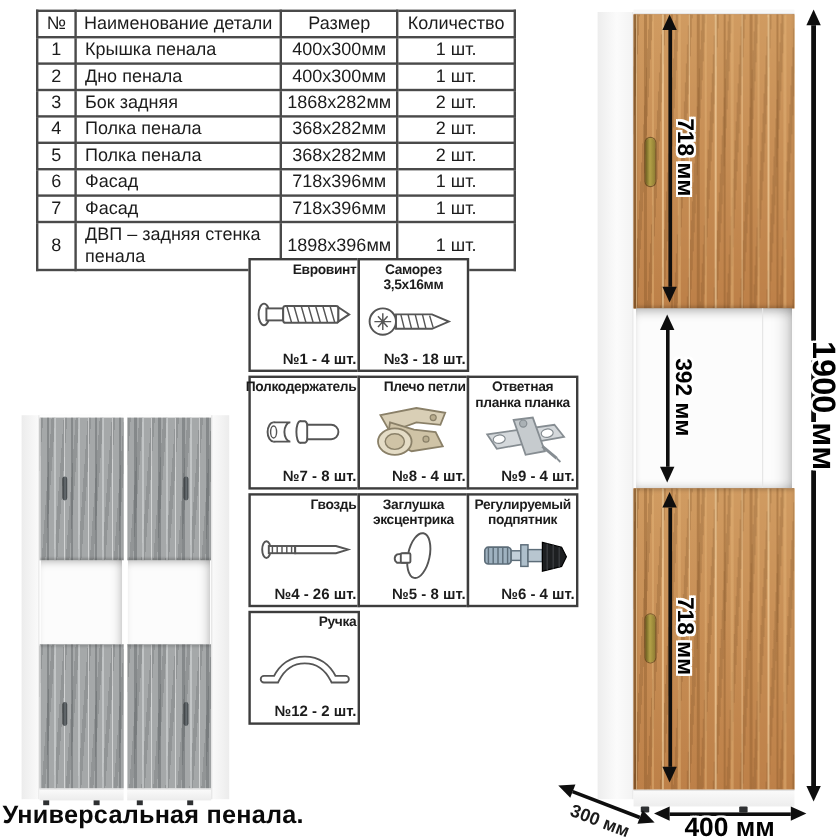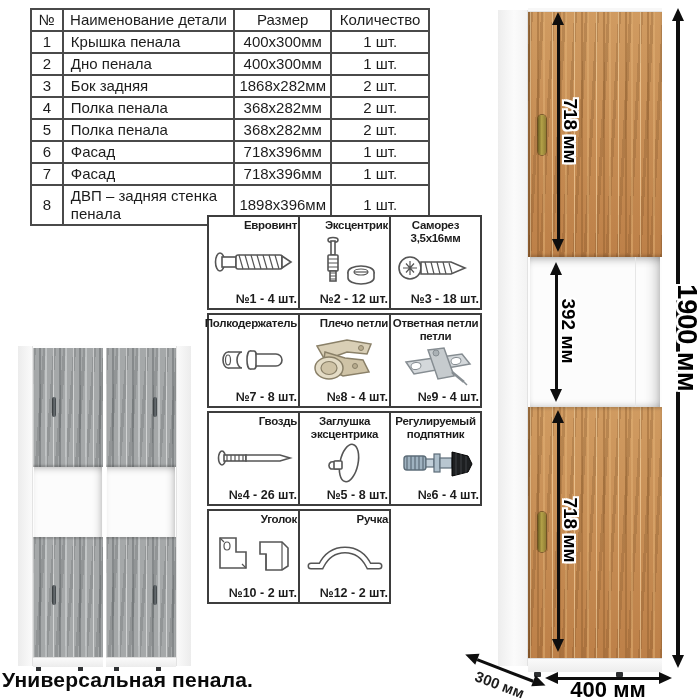--- a/index.html
+++ b/index.html
@@ -199,38 +199,20 @@
             <ellipse class="ln" cx="8" cy="20" rx="4.5" ry="9"></ellipse>
             <rect class="ln" x="10" y="15" width="14" height="10"></rect>
             <rect class="ln" x="24" y="13" width="46" height="14" rx="2"></rect>
             <path class="ln2" d="M27 13 l4 14 M33 13 l4 14 M39 13 l4 14 M45 13 l4 14 M51 13 l4 14 M57 13 l4 14 M63 13 l4 14"></path>
             <path class="ln" d="M70 14 l9 6 -9 6 z"></path>
           </svg>
         </div>
         <div class="hw-count">№1 - 4 шт.</div>
       </div>
       <div class="hw-cell">
-        <div class="hw-title">Эксцентрик</div>
-        <div class="hw-icon">
-          <svg width="84" height="52" viewBox="0 0 84 52">
-            <ellipse class="ln" cx="30" cy="4" rx="5" ry="2.5"></ellipse>
-            <rect class="ln" x="28" y="5" width="4" height="14"></rect>
-            <rect class="ln" x="25" y="19" width="10" height="16" rx="1"></rect>
-            <path class="ln2" d="M25 23 h10 M25 27 h10 M25 31 h10"></path>
-            <rect class="ln" x="27" y="35" width="6" height="10"></rect>
-            <path class="ln2" d="M27 37 h6 M27 40 h6 M27 43 h6"></path>
-            <ellipse class="ln" cx="58" cy="36" rx="13" ry="6"></ellipse>
-            <path class="ln" d="M45 36 v6 a13 6 0 0 0 26 0 v-6"></path>
-            <ellipse class="ln2" cx="58" cy="36" rx="7" ry="3"></ellipse>
-            <path class="ln2" d="M51 36 l14 0"></path>
-          </svg>
-        </div>
-        <div class="hw-count">№2 - 12 шт.</div>
-      </div>
-      <div class="hw-cell">
         <div class="hw-title">Саморез 3,5х16мм</div>
         <div class="hw-icon">
           <svg width="84" height="36" viewBox="0 0 84 36">
             <circle class="ln" cx="16" cy="18" r="11"></circle>
             <path class="ln2" d="M16 11 v14 M9 18 h14 M12 13.5 l8 9 M20 13.5 l-8 9"></path>
             <path class="ln" d="M27 12 h30 l14 6 -14 6 h-30 z"></path>
             <path class="ln2" d="M31 12 l3 12 M37 12 l3 12 M43 12 l3 12 M49 12 l3 12 M55 13 l3 10"></path>
           </svg>
         </div>
         <div class="hw-count">№3 - 18 шт.</div>
@@ -259,21 +241,21 @@
             <path d="M22 16 l20 6 18 2 6 12 -26 4 -20 -10 z" fill="#cfc3a6" stroke="#8a8068" stroke-width="1.5"></path>
             <ellipse cx="26" cy="32" rx="14" ry="11" fill="#e4dcc6" stroke="#8a8068" stroke-width="1.5"></ellipse>
             <ellipse cx="26" cy="32" rx="8" ry="6.5" fill="#cfc3a6" stroke="#8a8068" stroke-width="1.2"></ellipse>
             <circle cx="58" cy="12" r="2.5" fill="#b8ac8e" stroke="#8a8068"></circle>
             <circle cx="52" cy="30" r="2.5" fill="#b8ac8e" stroke="#8a8068"></circle>
           </svg>
         </div>
         <div class="hw-count">№8 - 4 шт.</div>
       </div>
       <div class="hw-cell">
-        <div class="hw-title">Ответная петли петли</div>
+        <div class="hw-title">Ответная планка планка</div>
         <div class="hw-icon">
           <svg width="84" height="44" viewBox="0 0 84 44">
             <path d="M12 18 l56 -8 8 10 -56 10 z" fill="#d4d8db" stroke="#868d92" stroke-width="1.5"></path>
             <path d="M34 6 l16 -2 10 28 -16 3 z" fill="#c6cbce" stroke="#868d92" stroke-width="1.5"></path>
             <ellipse cx="22" cy="22" rx="5" ry="3.5" fill="#fff" stroke="#868d92" transform="rotate(-8 22 22)"></ellipse>
             <ellipse cx="62" cy="17" rx="5" ry="3.5" fill="#fff" stroke="#868d92" transform="rotate(-8 62 17)"></ellipse>
             <circle cx="42" cy="9" r="3" fill="#aab1b5" stroke="#868d92"></circle>
             <path d="M58 28 l12 10" stroke="#868d92" stroke-width="2.5" fill="none"></path>
             <path d="M70 38 l3 3" stroke="#868d92" stroke-width="1.5" fill="none"></path>
           </svg>
@@ -315,33 +297,20 @@
             <rect x="40" y="10" width="6" height="18" fill="#aebfcb" stroke="#5d6d79" stroke-width="1.2"></rect>
             <rect x="46" y="14" width="12" height="10" fill="#b8c6d0" stroke="#5d6d79" stroke-width="1.2"></rect>
             <path d="M58 8 l16 4 4 8 -4 8 -16 4 z" fill="#1d1f21" stroke="#000" stroke-width="1"></path>
             <path d="M62 9 v22 M67 10 v20 M72 12 v17" stroke="#3a3d40" stroke-width="1.2" fill="none"></path>
           </svg>
         </div>
         <div class="hw-count">№6 - 4 шт.</div>
       </div>
     </div>
     <div class="hw-row">
-      <div class="hw-cell">
-        <div class="hw-title">Уголок</div>
-        <div class="hw-icon">
-          <svg width="84" height="52" viewBox="0 0 84 52">
-            <path class="ln" d="M8 8 h16 v14 h10 v16 h-26 z"></path>
-            <ellipse class="ln2" cx="15" cy="16" rx="3" ry="4"></ellipse>
-            <path class="ln2" d="M8 8 l4 4 M34 38 l-4 -4"></path>
-            <path class="ln" d="M48 12 h22 l6 6 v18 l-6 4 h-16 v-16 h-6 z"></path>
-            <path class="ln2" d="M54 24 v16 M70 12 v28"></path>
-          </svg>
-        </div>
-        <div class="hw-count">№10 - 2 шт.</div>
-      </div>
       <div class="hw-cell">
         <div class="hw-title">Ручка</div>
         <div class="hw-icon">
           <svg width="84" height="36" viewBox="0 0 84 36">
             <path d="M8 28 h10 q8 -16 24 -16 q16 0 24 16 h10" fill="none" stroke="#555" stroke-width="7" stroke-linecap="round"></path>
             <path d="M8 28 h10 q8 -16 24 -16 q16 0 24 16 h10" fill="none" stroke="#fff" stroke-width="4" stroke-linecap="round"></path>
           </svg>
         </div>
         <div class="hw-count">№12 - 2 шт.</div>
       </div>

